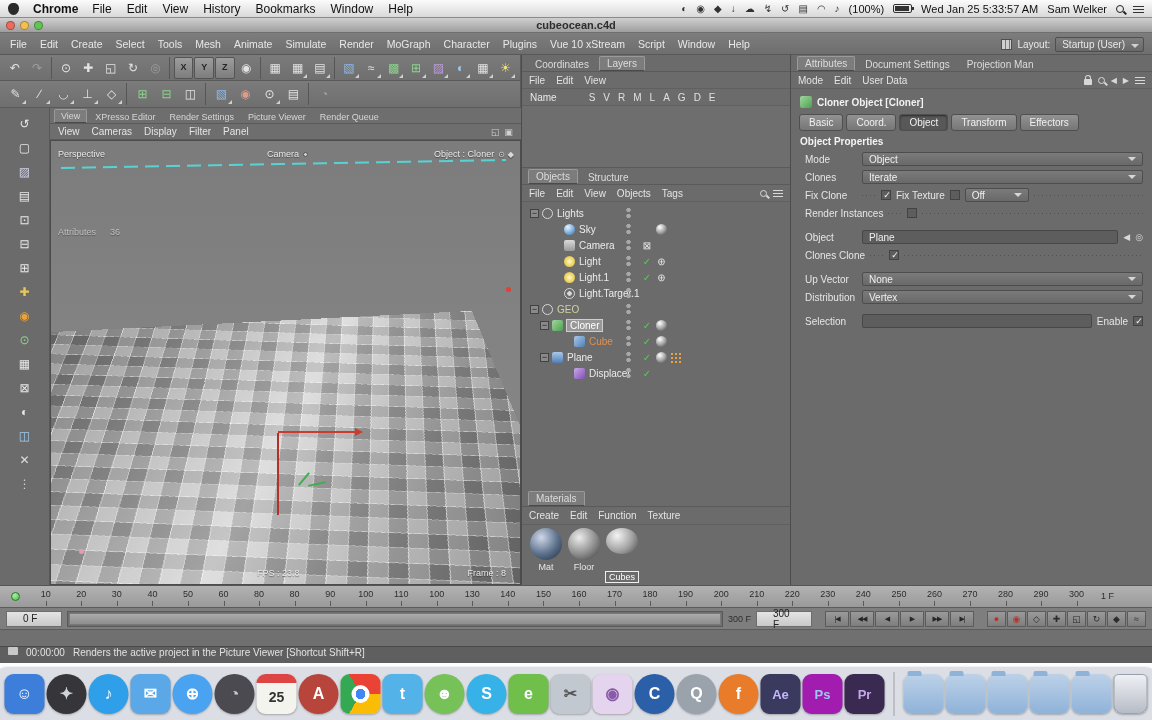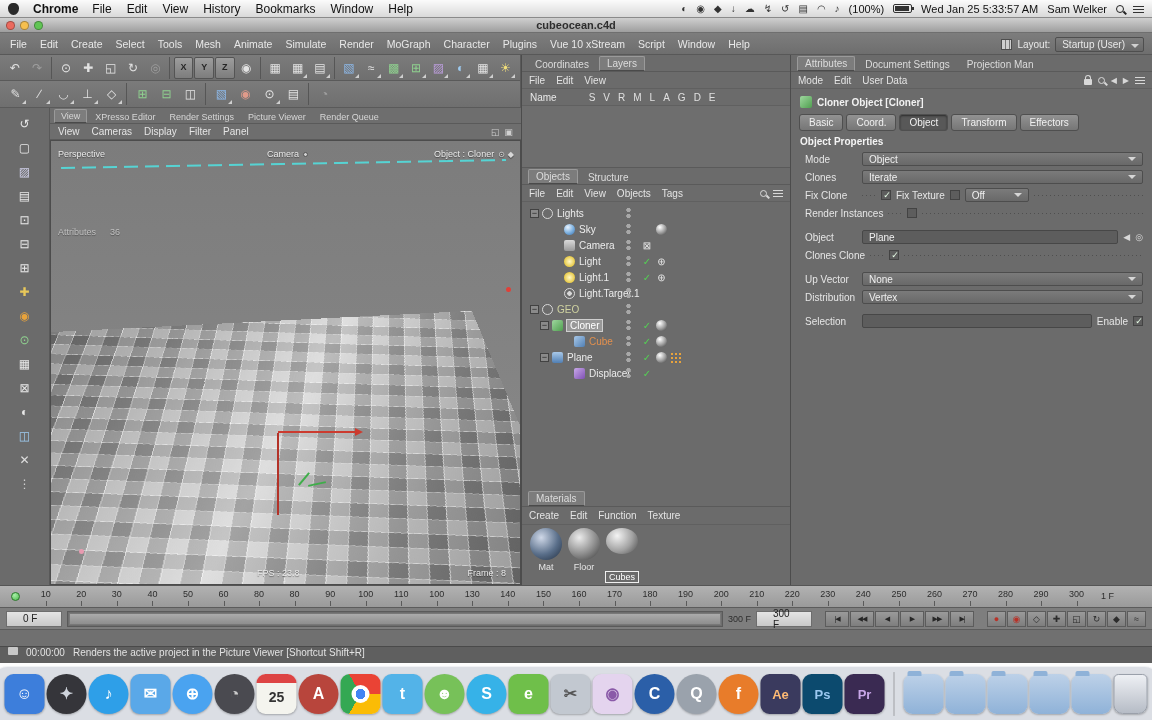--- a/index.html
+++ b/index.html
@@ -948,24 +948,24 @@
         </span>
         <span class="dki round" style="background: rgb(43, 95, 168); color: rgb(255, 255, 255);">
           <b>C</b>
         </span>
         <span class="dki round" style="background: rgb(154, 162, 172); color: rgb(255, 255, 255);">
           <b>Q</b>
         </span>
         <span class="dki round" style="background: rgb(232, 124, 42); color: rgb(255, 255, 255);">
           <b>f</b>
         </span>
-        <span class="dki adobe" style="background: rgb(58, 58, 94); color: #fdba74;">
+        <span class="dki adobe" style="background: rgb(58, 58, 94); color: #c4b5fd;">
           <b>Ae</b>
         </span>
-        <span class="dki adobe" style="background: #0c4a6e; color: rgb(156, 200, 240);">
+        <span class="dki adobe" style="background: #a21caf; color: rgb(156, 200, 240);">
           <b>Ps</b>
         </span>
         <span class="dki adobe" style="background: rgb(58, 42, 82); color: rgb(200, 166, 232);">
           <b>Pr</b>
         </span>
         <span class="dki dkdiv">
           <b></b>
         </span>
         <span class="dki folder">
           <b></b>

